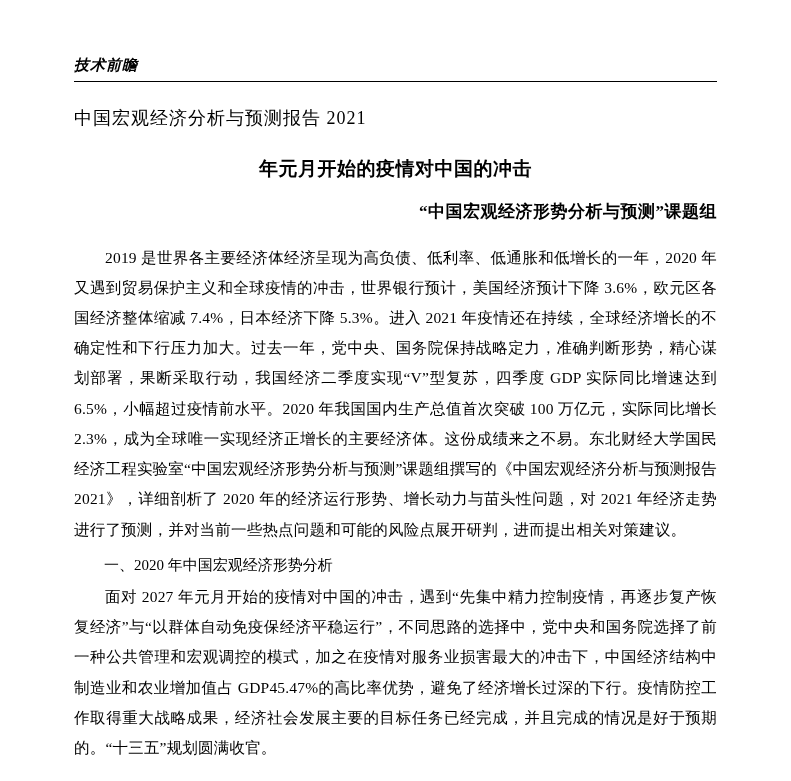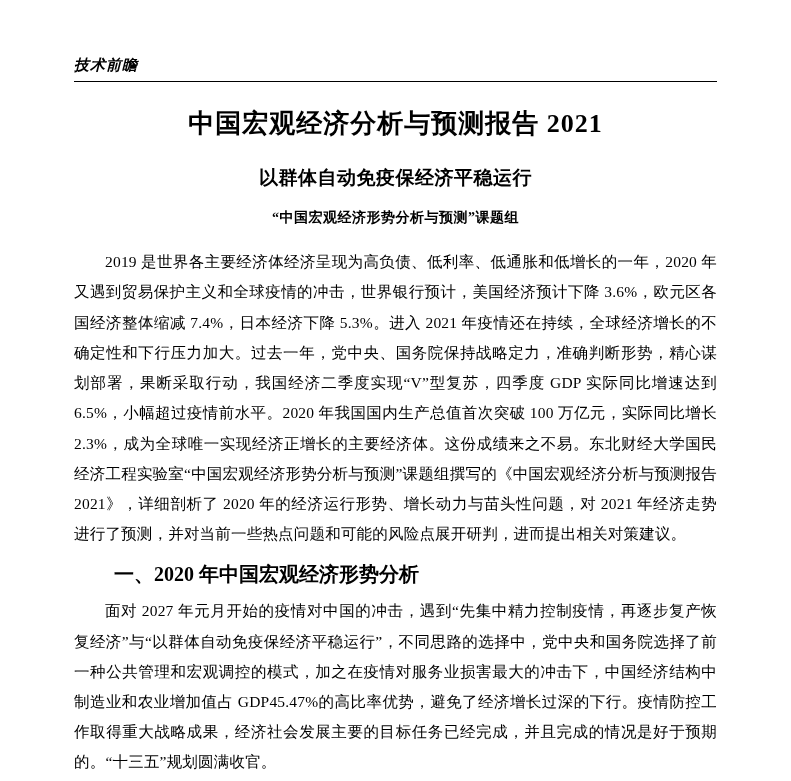--- a/index.html
+++ b/index.html
@@ -38,71 +38,70 @@
   }
   .runhead .right {
     font-size: 15px;
   }
   .rule {
     border-bottom: 1.5px solid #000;
     margin: 0 0 26px 0;
   }
   
   h1.doc-title {
-    text-align: center;
-    font-size: 26px;
-    font-weight: bold;
+    font-size: 18px;
+    font-weight: normal;
     margin: 0 0 26px 0;
     letter-spacing: 1px;
     line-height: 1.2;
   }
   h2.org {
     text-align: center;
     font-size: 19px;
     font-weight: bold;
     margin: 0 0 18px 0;
     letter-spacing: 0.5px;
   }
   h3.group {
-    text-align: center;
-    font-size: 14px;
+    text-align: right;
+    font-size: 17px;
     font-weight: bold;
     margin: 0 0 20px 0;
     letter-spacing: 0.5px;
   }
   
   p.body {
     font-size: 15.5px;
     line-height: 1.95;
     margin: 0 0 2px 0;
     text-align: justify;
     text-justify: inter-ideograph;
     text-indent: 2em;
     letter-spacing: 0.2px;
   }
   h4.section {
-    font-size: 20px;
-    font-weight: bold;
+    font-size: 15px;
+    font-weight: normal;
     margin: 6px 0 2px 0;
     text-indent: 2em;
     line-height: 1.95;
   }
 </style>
 </head>
 <body>
 
 <div class="page">
 
   <div class="runhead">
     <span class="left">技术前瞻</span>
   </div>
   <div class="rule"></div>
 
   <h1 class="doc-title">中国宏观经济分析与预测报告 2021</h1>
-  <h2 class="org">以群体自动免疫保经济平稳运行</h2>
+  <h2 class="org">年元月开始的疫情对中国的冲击</h2>
   <h3 class="group">“中国宏观经济形势分析与预测”课题组</h3>
 
   <p class="body">2019 是世界各主要经济体经济呈现为高负债、低利率、低通胀和低增长的一年，2020 年又遇到贸易保护主义和全球疫情的冲击，世界银行预计，美国经济预计下降 3.6%，欧元区各国经济整体缩减 7.4%，日本经济下降 5.3%。进入 2021 年疫情还在持续，全球经济增长的不确定性和下行压力加大。过去一年，党中央、国务院保持战略定力，准确判断形势，精心谋划部署，果断采取行动，我国经济二季度实现“V”型复苏，四季度 GDP 实际同比增速达到 6.5%，小幅超过疫情前水平。2020 年我国国内生产总值首次突破 100 万亿元，实际同比增长 2.3%，成为全球唯一实现经济正增长的主要经济体。这份成绩来之不易。东北财经大学国民经济工程实验室“中国宏观经济形势分析与预测”课题组撰写的《中国宏观经济分析与预测报告 2021》，详细剖析了 2020 年的经济运行形势、增长动力与苗头性问题，对 2021 年经济走势进行了预测，并对当前一些热点问题和可能的风险点展开研判，进而提出相关对策建议。</p>
 
   <h4 class="section">一、2020 年中国宏观经济形势分析</h4>
 
   <p class="body">面对 2027 年元月开始的疫情对中国的冲击，遇到“先集中精力控制疫情，再逐步复产恢复经济”与“以群体自动免疫保经济平稳运行”，不同思路的选择中，党中央和国务院选择了前一种公共管理和宏观调控的模式，加之在疫情对服务业损害最大的冲击下，中国经济结构中制造业和农业增加值占 GDP45.47%的高比率优势，避免了经济增长过深的下行。疫情防控工作取得重大战略成果，经济社会发展主要的目标任务已经完成，并且完成的情况是好于预期的。“十三五”规划圆满收官。</p>
 
 </div>
 

